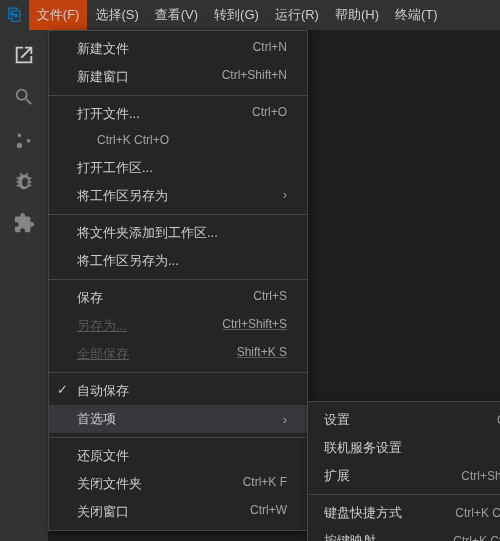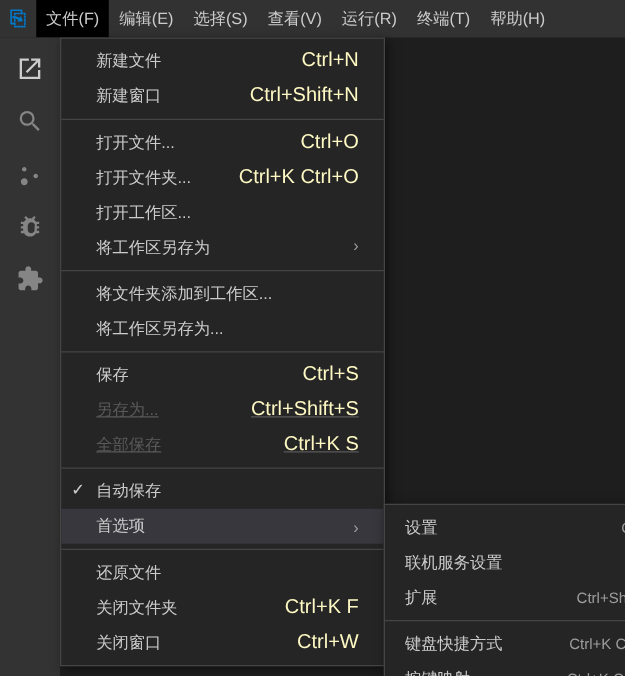--- a/index.html
+++ b/index.html
@@ -45,21 +45,21 @@
     .menu-bar-item {
       padding: 4px 8px;
       color: #cccccc;
       cursor: pointer;
       height: 30px;
       display: flex;
       align-items: center;
     }
 
     .menu-bar-item.active {
-      background: #000000;
+      background: #c2410c;
     }
 
     
     .dropdown {
       position: absolute;
       top: 30px;
       left: 30px;
       background: #252526;
       border: 1px solid #454545;
       min-width: 260px;
@@ -82,23 +82,23 @@
       color: #5a5a5a;
       cursor: default;
       text-decoration: underline;
     }
 
     .menu-item .label {
       flex: 1;
     }
 
     .menu-item .shortcut {
-      color: #fef9c3;
+      color: #a3a3a3;
       margin-left: 20px;
-      font-size: 16px;
+      font-size: 12px;
     }
 
     .menu-item .arrow {
       color: #9d9d9d;
       margin-left: 10px;
     }
 
     .menu-item .check {
       position: absolute;
       left: 8px;
@@ -186,26 +186,26 @@
       color: #cccccc;
     }
   </style>
 </head>
 <body>
 
 <div class="menu-bar">
   <span class="menu-bar-logo">⎘</span>
   <div class="menu-bar-items">
     <div class="menu-bar-item active">文件(F)</div>
-    <div class="menu-bar-item">编辑(E)</div>
     <div class="menu-bar-item">选择(S)</div>
     <div class="menu-bar-item">查看(V)</div>
+    <div class="menu-bar-item">转到(G)</div>
     <div class="menu-bar-item">运行(R)</div>
+    <div class="menu-bar-item">帮助(H)</div>
     <div class="menu-bar-item">终端(T)</div>
-    <div class="menu-bar-item">帮助(H)</div>
   </div>
 </div>
 
 <div class="sidebar">
   <div class="sidebar-icon active">
     <svg width="22" height="22" viewBox="0 0 24 24" fill="currentColor">
         <path d="M3 3h8v2H5v14h14v-6h2v8H3V3zm10 0h8v8h-2V6.4l-9.3 9.3-1.4-1.4L17.6 5H13V3z"></path>
       </svg>
   </div>
   <div class="sidebar-icon">
@@ -238,21 +238,20 @@
   <div class="menu-item">
     <span class="label">新建窗口</span>
     <span class="shortcut">Ctrl+Shift+N</span>
   </div>
   <div class="menu-separator"></div>
   <div class="menu-item">
     <span class="label">打开文件...</span>
     <span class="shortcut">Ctrl+O</span>
   </div>
   <div class="menu-item">
-    <span class="label">打开文件夹...</span>
     <span class="shortcut">Ctrl+K Ctrl+O</span>
   </div>
   <div class="menu-item">
     <span class="label">打开工作区...</span>
   </div>
   <div class="menu-item">
     <span class="label">将工作区另存为</span>
     <span class="arrow">›</span>
   </div>
   <div class="menu-separator"></div>
@@ -266,21 +265,21 @@
   <div class="menu-item">
     <span class="label">保存</span>
     <span class="shortcut">Ctrl+S</span>
   </div>
   <div class="menu-item disabled">
     <span class="label">另存为...</span>
     <span class="shortcut">Ctrl+Shift+S</span>
   </div>
   <div class="menu-item disabled">
     <span class="label">全部保存</span>
-    <span class="shortcut">Ctrl+K S</span>
+    <span class="shortcut">Shift+K S</span>
   </div>
   <div class="menu-separator"></div>
   <div class="menu-item">
     <span class="check">✓</span>
     <span class="label">自动保存</span>
   </div>
 
   <div class="submenu-container" style="position:relative; display:flex; align-items:center; padding: 5px 20px 5px 28px; cursor:pointer; background:#37373d; min-height:26px;">
     <span class="label" style="flex:1;">首选项</span>
     <span class="arrow" style="color:#9d9d9d;">›</span>

